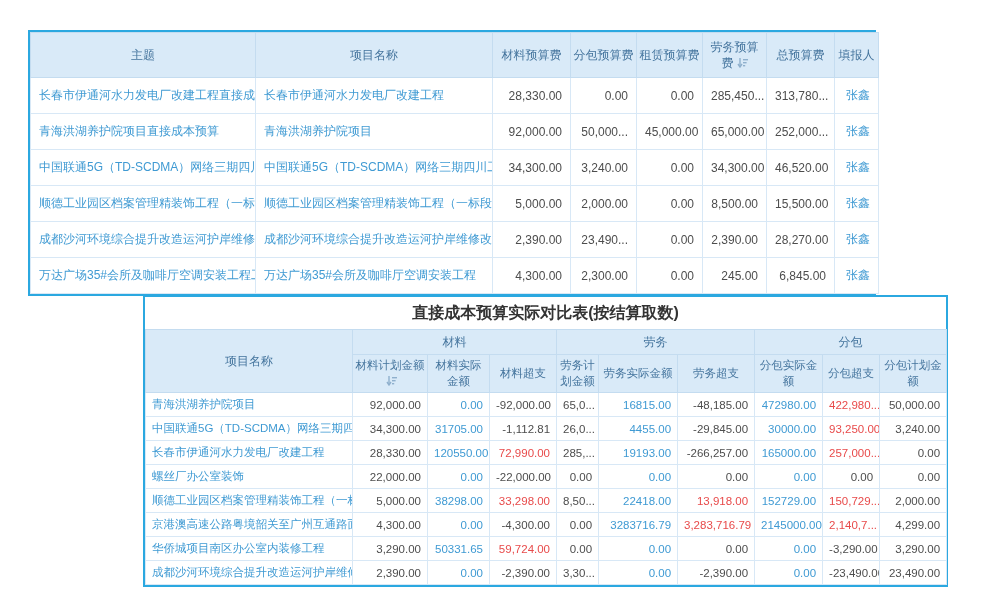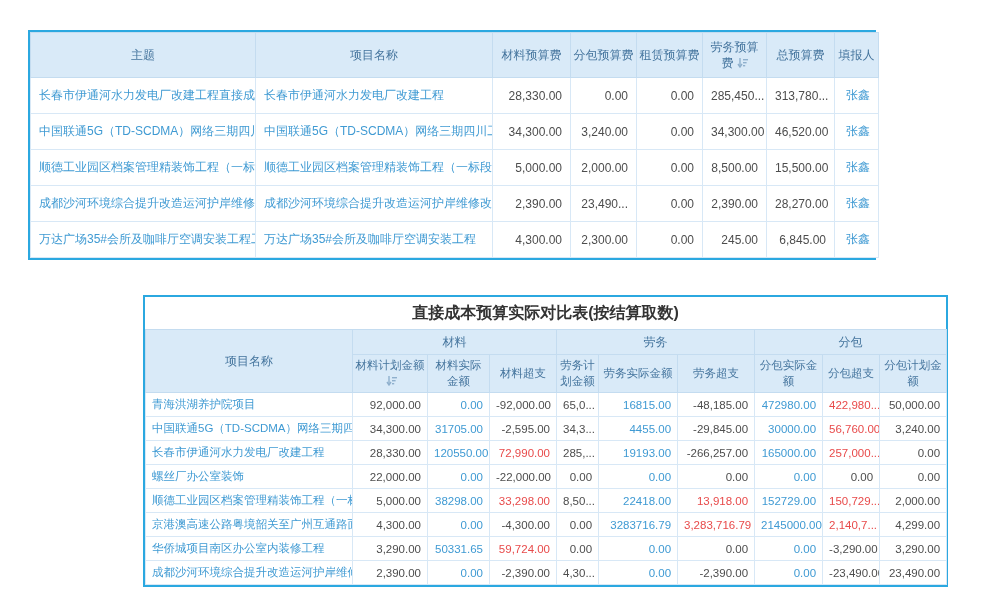--- a/index.html
+++ b/index.html
@@ -87,20 +87,30 @@
           <td class="c-link ta-l">长春市伊通河水力发电厂改建工程直接成本...</td>
           <td class="c-link ta-l">长春市伊通河水力发电厂改建工程</td>
           <td class="c-dark ta-r">28,330.00</td>
           <td class="c-dark ta-r">0.00</td>
           <td class="c-dark ta-r">0.00</td>
           <td class="c-dark ta-r">285,450...</td>
           <td class="c-dark ta-r">313,780...</td>
           <td class="c-link ta-c">张鑫</td>
         </tr>
         <tr>
+          <td class="c-link ta-l">青海洪湖养护院项目直接成本预算</td>
+          <td class="c-link ta-l">青海洪湖养护院项目</td>
+          <td class="c-dark ta-r">92,000.00</td>
+          <td class="c-dark ta-r">50,000...</td>
+          <td class="c-dark ta-r">45,000.00</td>
+          <td class="c-dark ta-r">65,000.00</td>
+          <td class="c-dark ta-r">252,000...</td>
+          <td class="c-link ta-c">张鑫</td>
+        </tr>
+        <tr>
           <td class="c-link ta-l">中国联通5G（TD-SCDMA）网络三期四川...</td>
           <td class="c-link ta-l">中国联通5G（TD-SCDMA）网络三期四川工程</td>
           <td class="c-dark ta-r">34,300.00</td>
           <td class="c-dark ta-r">3,240.00</td>
           <td class="c-dark ta-r">0.00</td>
           <td class="c-dark ta-r">34,300.00</td>
           <td class="c-dark ta-r">46,520.00</td>
           <td class="c-link ta-c">张鑫</td>
         </tr>
         <tr>
@@ -187,26 +197,26 @@
           <td class="c-blue ta-r">16815.00</td>
           <td class="c-dark ta-r">-48,185.00</td>
           <td class="c-blue ta-r">472980.00</td>
           <td class="c-red ta-r">422,980...</td>
           <td class="c-dark ta-r">50,000.00</td>
         </tr>
         <tr>
           <td class="c-link ta-l">中国联通5G（TD-SCDMA）网络三期四川工程</td>
           <td class="c-dark ta-r">34,300.00</td>
           <td class="c-blue ta-r">31705.00</td>
-          <td class="c-dark ta-r">-2,595.00</td>
-          <td class="c-dark ta-r">34,3...</td>
+          <td class="c-dark ta-r">-1,112.81</td>
+          <td class="c-dark ta-r">26,0...</td>
           <td class="c-blue ta-r">4455.00</td>
           <td class="c-dark ta-r">-29,845.00</td>
           <td class="c-blue ta-r">30000.00</td>
-          <td class="c-red ta-r">56,760.00</td>
+          <td class="c-red ta-r">93,250.00</td>
           <td class="c-dark ta-r">3,240.00</td>
         </tr>
         <tr>
           <td class="c-link ta-l">长春市伊通河水力发电厂改建工程</td>
           <td class="c-dark ta-r">28,330.00</td>
           <td class="c-blue ta-r">120550.00</td>
           <td class="c-red ta-r">72,990.00</td>
           <td class="c-dark ta-r">285,...</td>
           <td class="c-blue ta-r">19193.00</td>
           <td class="c-dark ta-r">-266,257.00</td>
@@ -260,21 +270,21 @@
           <td class="c-dark ta-r">0.00</td>
           <td class="c-blue ta-r">0.00</td>
           <td class="c-dark ta-r">-3,290.00</td>
           <td class="c-dark ta-r">3,290.00</td>
         </tr>
         <tr>
           <td class="c-link ta-l">成都沙河环境综合提升改造运河护岸维修改造</td>
           <td class="c-dark ta-r">2,390.00</td>
           <td class="c-blue ta-r">0.00</td>
           <td class="c-dark ta-r">-2,390.00</td>
-          <td class="c-dark ta-r">4,30...</td>
+          <td class="c-dark ta-r">3,30...</td>
           <td class="c-blue ta-r">0.00</td>
           <td class="c-dark ta-r">-2,390.00</td>
           <td class="c-blue ta-r">0.00</td>
           <td class="c-dark ta-r">-23,490.00</td>
           <td class="c-dark ta-r">23,490.00</td>
         </tr>
       </tbody>
   </table>
 </div>
 

